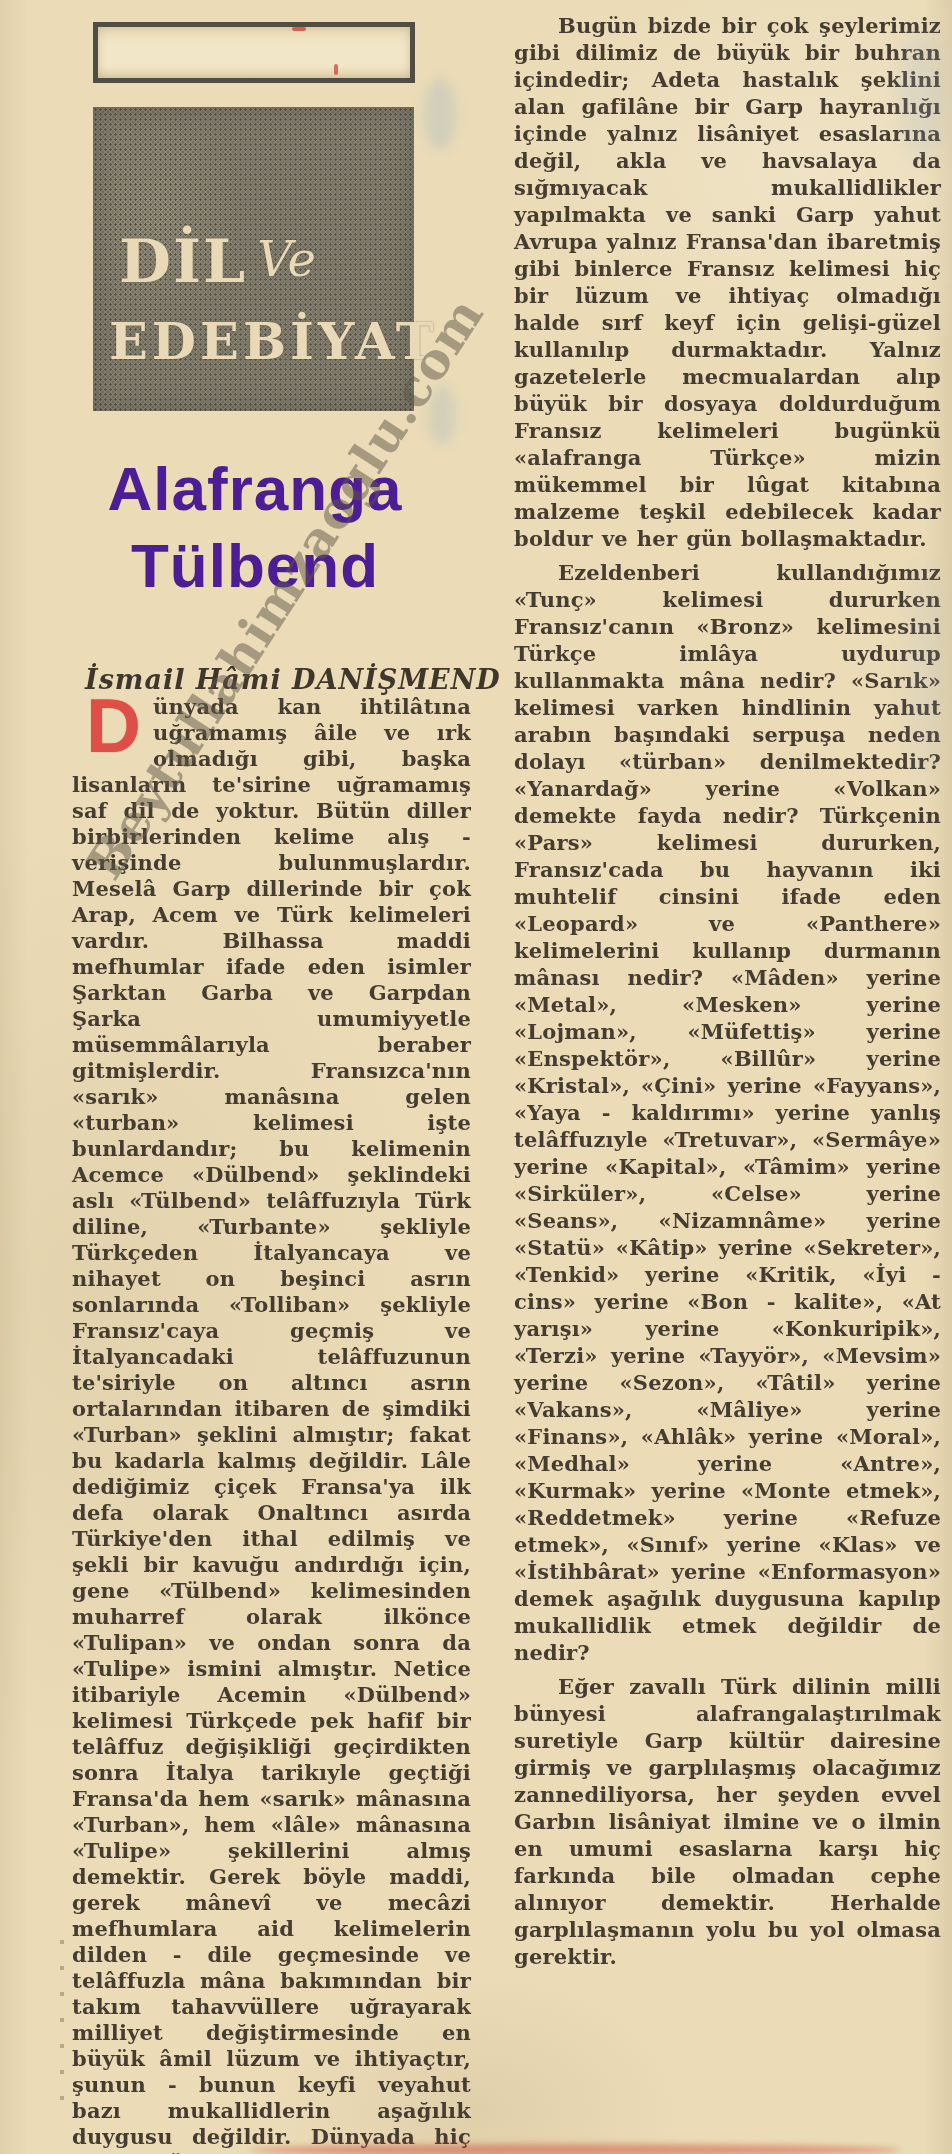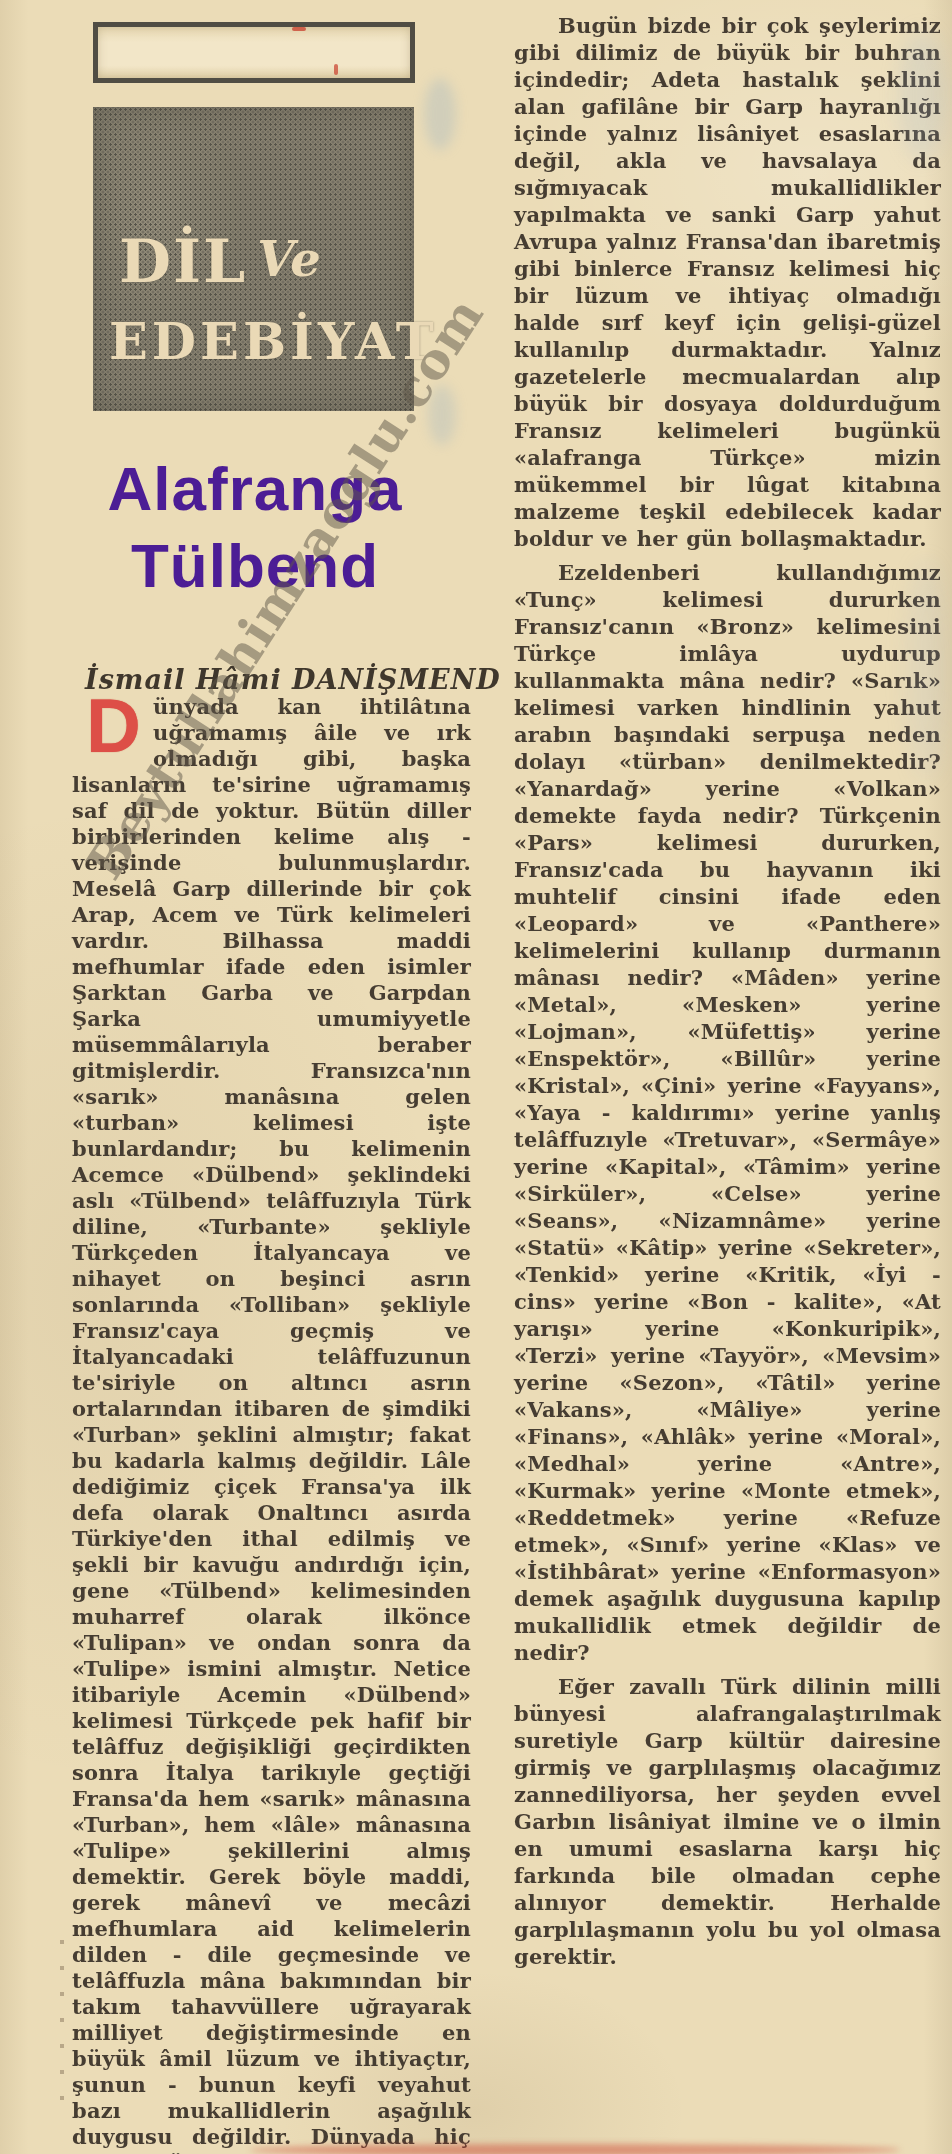--- a/index.html
+++ b/index.html
@@ -31,21 +31,21 @@
     background-size:5px 5px,5px 5px,100% 100%;
     background-position:0 0,2.5px 2.5px,0 0;
     box-shadow:inset 0 0 25px rgba(40,38,30,0.25);
   }
   .banner-line1{
     position:absolute;left:26px;bottom:120px;white-space:nowrap;
     font-family:"DejaVu Serif",serif;font-weight:bold;font-size:60px;line-height:1;
     color:#ead9b6;letter-spacing:2px;text-shadow:0 0 2px rgba(90,85,70,0.6);
   }
   .banner-ve{
-    font-family:"DejaVu Serif",serif;font-style:italic;font-weight:bold;
+    font-family:"DejaVu Serif",serif;font-style:italic;font-weight:normal;
     font-size:48px;letter-spacing:0;position:relative;top:-6px;margin-left:10px;
   }
   .banner-line2{
     position:absolute;left:16px;bottom:44px;white-space:nowrap;
     font-family:"DejaVu Serif",serif;font-weight:bold;font-size:51px;line-height:1;
     color:#ead9b6;letter-spacing:4px;text-shadow:0 0 2px rgba(90,85,70,0.6);
   }
   .title{
     position:absolute;left:85px;top:450px;width:340px;text-align:center;
     font-family:"Liberation Sans",sans-serif;font-weight:bold;

